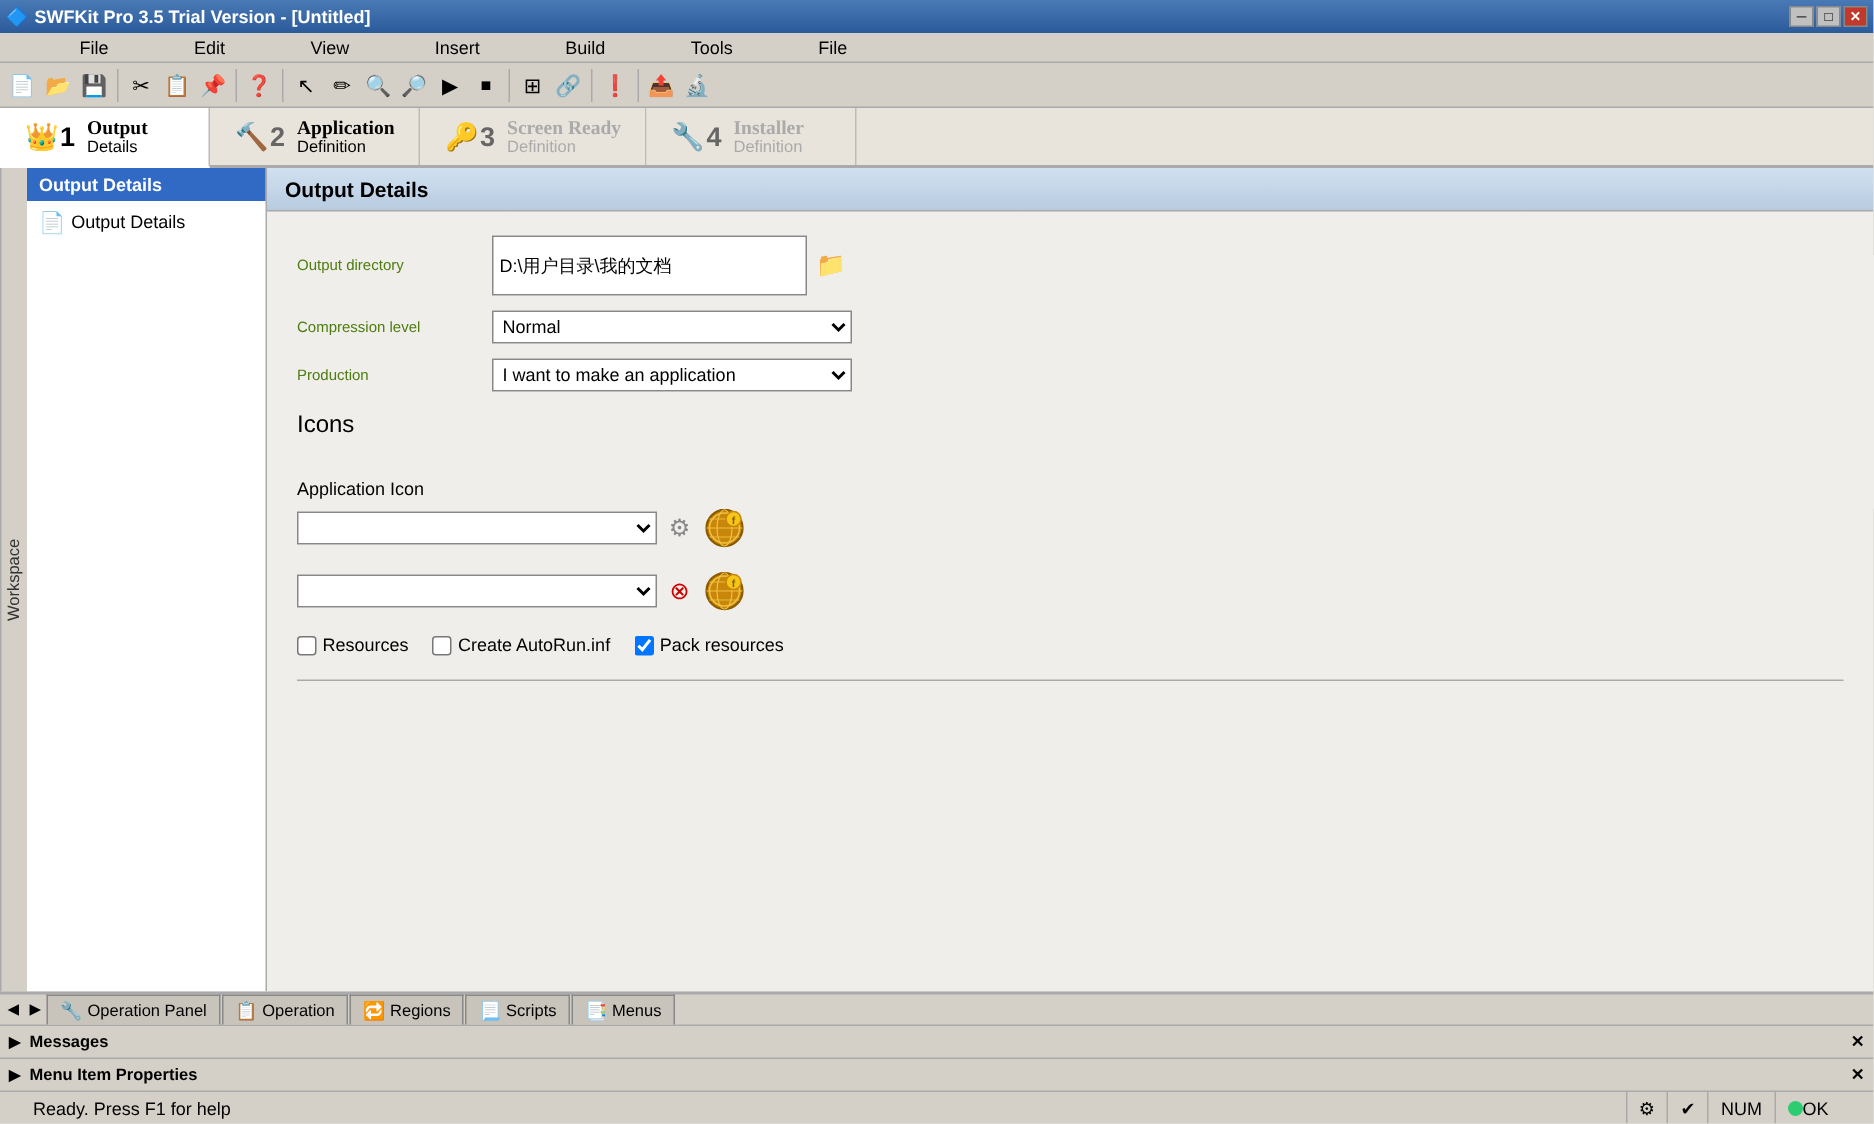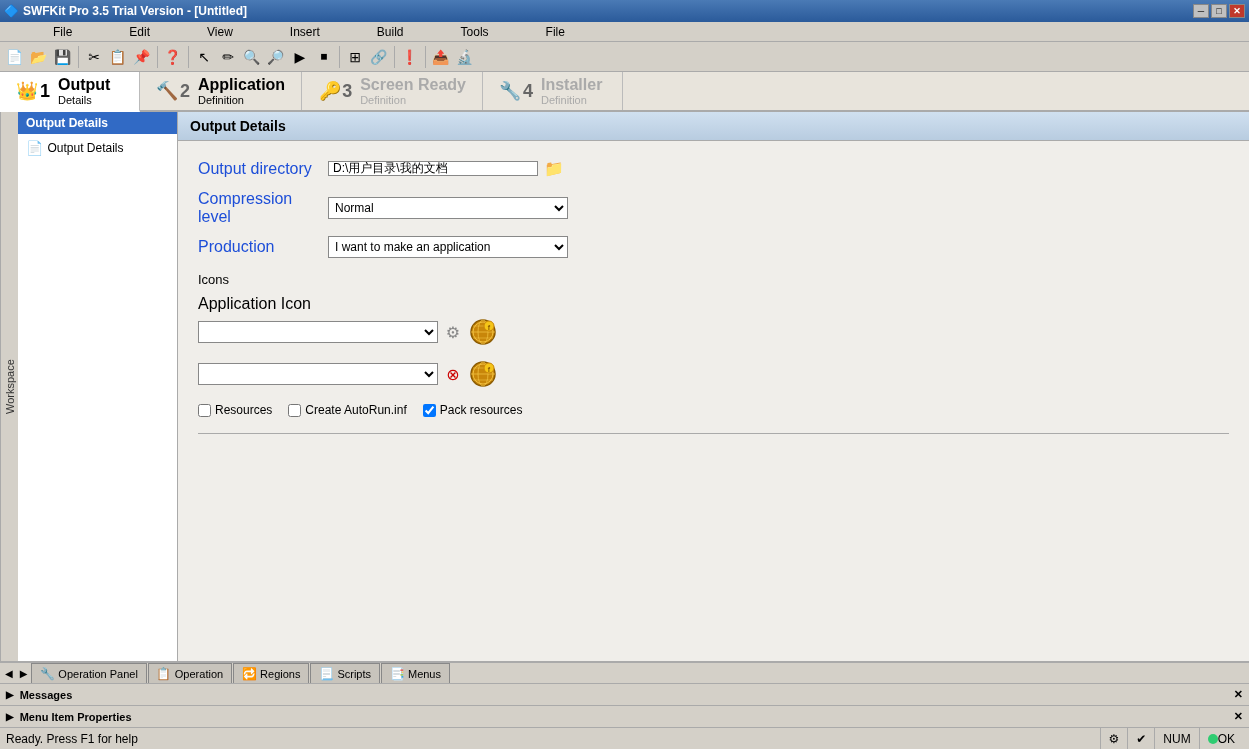--- a/index.html
+++ b/index.html
@@ -80,21 +80,21 @@
       background: #e8e4dc;
       min-width: 140px;
     }
     .step.active { background: #fff; border-bottom: 2px solid #fff; margin-bottom: -2px; }
     .step.disabled { color: #aaa; cursor: default; }
     .step-num {
       font-size: 18px; font-weight: bold; margin-right: 8px; color: #666;
     }
     .step.active .step-num { color: #000; }
     .step-text { font-size: 11px; line-height: 1.2; }
-    .step-text strong { display: block; font-size: 16px; }
+    .step-text strong { display: block; font-size: 13px; font-family: Liberation Serif, serif; }
 
     
     #main-layout {
       display: flex;
       height: calc(100vh - 22px - 20px - 30px - 40px - 22px - 22px - 22px - 22px);
       overflow: hidden;
     }
 
     
     #workspace-tab {
@@ -154,49 +154,49 @@
     }
     #content-body { padding: 16px 20px; }
 
     .form-row {
       display: flex;
       align-items: center;
       margin-bottom: 10px;
     }
     .form-label {
       width: 130px;
-      font-size: 16px;
-      color: #1d4ed8;
+      font-size: 10px;
+      color: #4d7c0f;
     }
     .form-control-group { display: flex; align-items: center; gap: 4px; }
 
     input[type="text"] {
-      height: 15px;
+      height: 40px;
       border: 1px solid #888;
       background: white;
       padding: 2px 4px;
       font-size: 12px;
     }
     .dir-input { width: 210px; }
 
     select {
       height: 22px;
       border: 1px solid #888;
       background: white;
       font-size: 12px;
       padding: 0 2px;
       width: 240px;
       cursor: pointer;
     }
 
     .icons-section { margin-top: 14px; }
-    .icons-title { font-size: 13px; margin-bottom: 8px; }
+    .icons-title { font-size: 16px; margin-bottom: 26px; }
 
     .app-icon-section { margin-bottom: 12px; }
-    .app-icon-label { font-size: 16px; margin-bottom: 4px; }
+    .app-icon-label { font-size: 12px; margin-bottom: 4px; }
     .icon-row { display: flex; align-items: center; gap: 4px; }
     .icon-combo { width: 240px; }
 
     .gear-icon {
       width: 22px; height: 22px;
       display: flex; align-items: center; justify-content: center;
       font-size: 16px; color: #888; cursor: pointer;
     }
     .swf-icon {
       width: 30px; height: 30px;
@@ -262,21 +262,21 @@
     .msg-arrow { margin-right: 6px; font-size: 10px; cursor: pointer; }
     .msg-x { margin-left: auto; cursor: pointer; }
 
     
     #status-bar {
       background: #d4d0c8;
       border-top: 1px solid #aaa;
       height: 22px;
       display: flex;
       align-items: center;
-      padding: 0 6px;
+      padding: 0 22px;
       font-size: 12px;
       gap: 0;
     }
     #status-text { flex: 1; }
     .status-segment {
       border-left: 1px solid #aaa;
       padding: 0 8px;
       height: 100%;
       display: flex;
       align-items: center;

